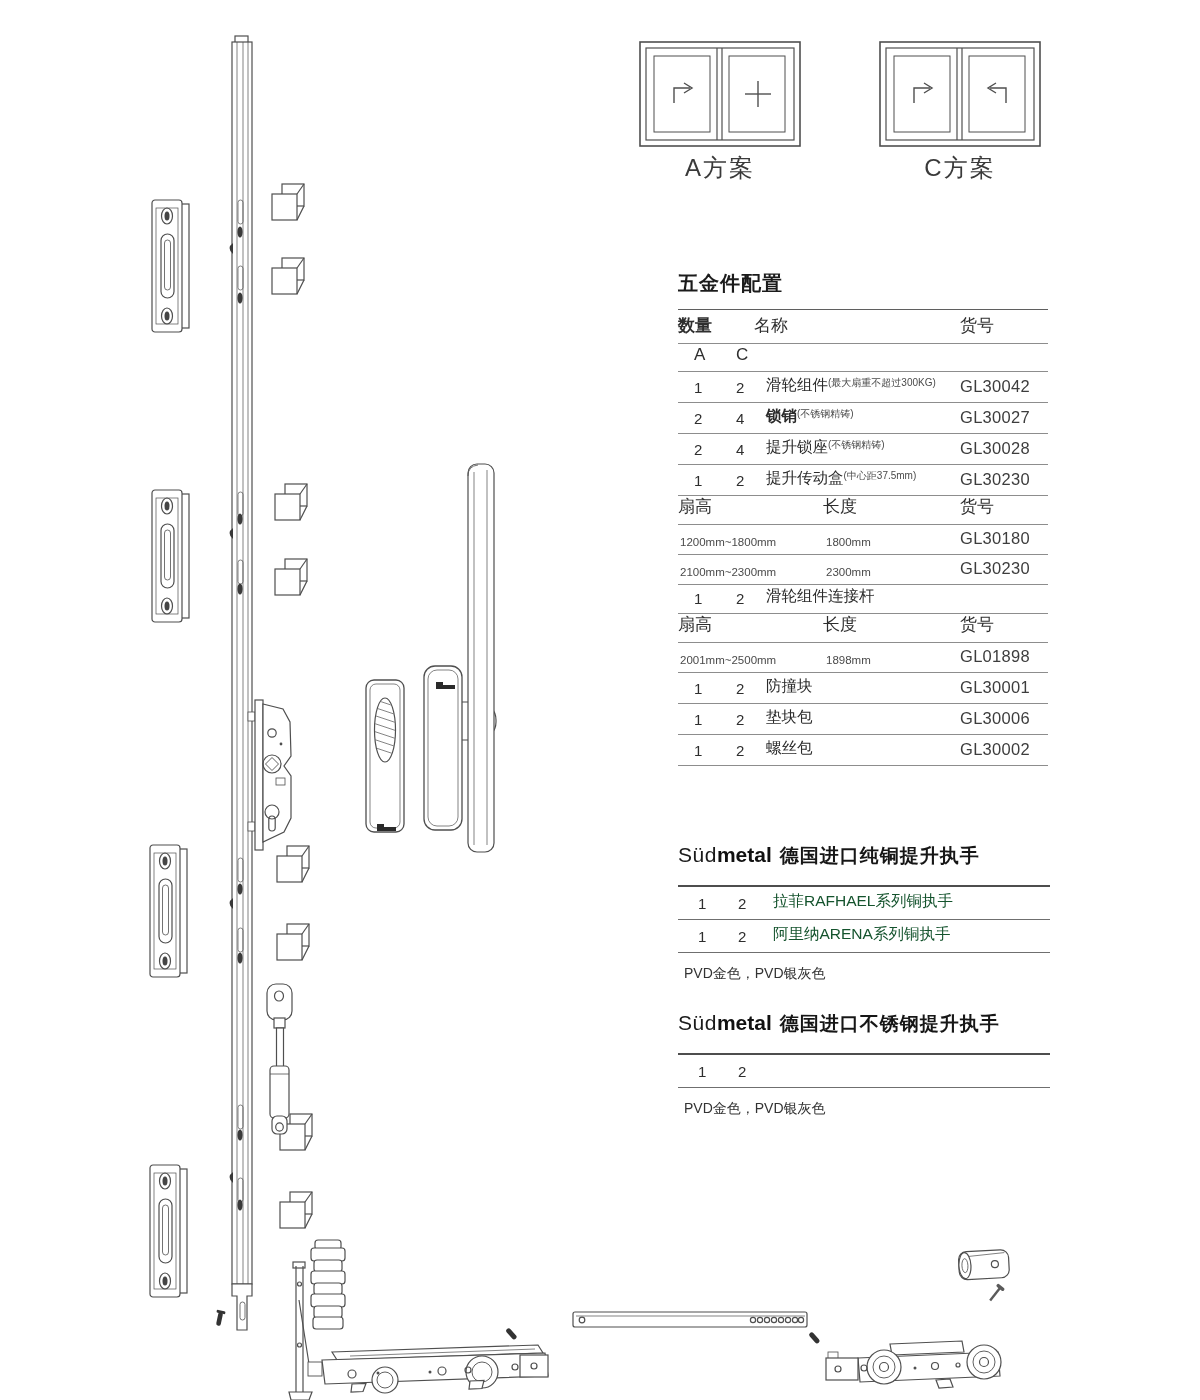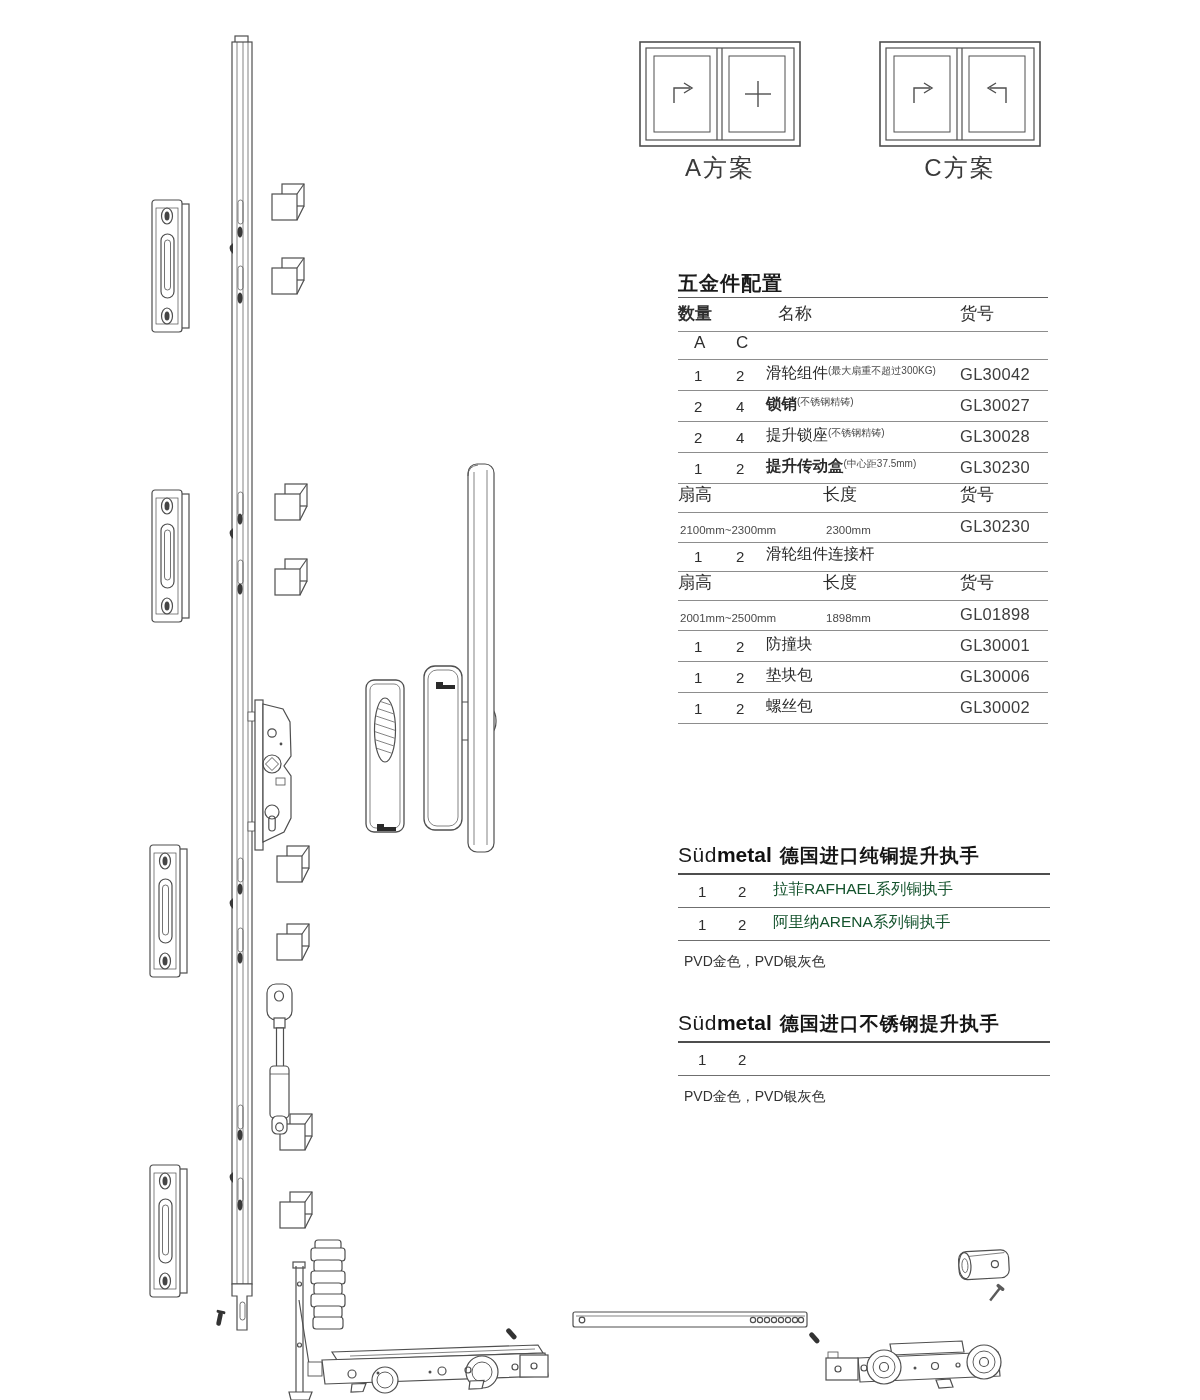--- a/index.html
+++ b/index.html
@@ -5,39 +5,39 @@
   html,body{margin:0;padding:0;background:#fff;}
   .page{position:relative;width:1200px;height:1400px;background:#fff;overflow:hidden;
         font-family:"Liberation Sans", sans-serif;color:#2e2e2e;}
   .art{position:absolute;left:0;top:0;}
   
   .win-label{position:absolute;width:160px;text-align:center;font-size:24px;
              letter-spacing:2px;color:#3a3a3a;}
   
   .tbl{position:absolute;left:678px;top:270px;width:370px;}
   .tbl-title{font-size:20px;font-weight:bold;color:#1b1b1b;letter-spacing:1px;
-             padding-bottom:4px;border-bottom:1.5px solid #5f5f5f;height:23px;}
+             padding-bottom:16px;border-bottom:1.5px solid #5f5f5f;height:23px;}
   .trow{position:relative;border-bottom:1px solid #8d8d8d;}
   .trow span{position:absolute;bottom:6px;white-space:nowrap;}
   .h33{height:33px}.h27{height:27px}.h30{height:30px}.h29{height:29px}.h28{height:28px}
   .c-qty{left:0;font-size:17px;font-weight:bold;}
-  .c-name-h{left:100px;font-size:17px;}
+  .c-name-h{left:76px;font-size:17px;}
   .c-code-h{left:282px;font-size:17px;}
   .c-a{left:16px;font-size:15px;}
   .c-c{left:58px;font-size:15px;}
   .c-name{left:88px;font-size:15.5px;color:#2b2b2b;}
   .c-note{font-size:10px;color:#4a4a4a;}
   .c-code{left:282px;font-size:16.5px;color:#3d3d3d;letter-spacing:.3px;}
   .c-sh{left:0;font-size:17px;}
   .c-len-h{left:145px;font-size:17px;}
   .c-shv{left:2px;font-size:11.5px;color:#4a4a4a;}
   .c-lenv{left:148px;font-size:11.5px;color:#4a4a4a;}
   
   .sect{position:absolute;left:678px;width:372px;}
-  .sect-title{border-bottom:2px solid #4d4d4d;padding-bottom:4px;white-space:nowrap;}
+  .sect-title{border-bottom:2px solid #4d4d4d;padding-bottom:16px;white-space:nowrap;}
   .brand-light{font-size:21px;color:#1a1a1a;font-weight:400;letter-spacing:.5px;}
   .brand-bold{font-size:21px;color:#111;font-weight:700;}
   .sect-cn{font-size:19px;font-weight:bold;color:#161616;margin-left:8px;letter-spacing:1px;}
   .srow{position:relative;height:32px;border-bottom:1px solid #6f6f6f;}
   .srow span{position:absolute;bottom:7px;white-space:nowrap;}
   .s-a{left:20px;font-size:15px;}
   .s-c{left:60px;font-size:15px;}
   .s-name{left:95px;font-size:15.5px;color:#14532d;}
   .finish-note{margin-top:12px;margin-left:6px;font-size:14px;color:#333;}
 </style>
@@ -384,30 +384,35 @@
     </div>
     <div class="trow h30">
       <span class="c-a">2</span>
       <span class="c-c">4</span>
       <span class="c-name"><b style="font-weight:normal">提升锁座</b><span class="c-note">(不锈钢精铸)</span></span>
       <span class="c-code">GL30028</span>
     </div>
     <div class="trow h30">
       <span class="c-a">1</span>
       <span class="c-c">2</span>
-      <span class="c-name"><b style="font-weight:bold">提升传动盒</b><span class="c-note">(中心距37.5mm)</span></span>
+      <span class="c-name"><b style="font-weight:normal">提升传动盒</b><span class="c-note">(中心距37.5mm)</span></span>
       <span class="c-code">GL30230</span>
     </div>
 
     <div class="trow h28">
       <span class="c-sh">扇高</span>
       <span class="c-len-h">长度</span>
       <span class="c-code-h">货号</span>
     </div>
     <div class="trow h29">
+      <span class="c-shv">1200mm~1800mm</span>
+      <span class="c-lenv">1800mm</span>
+      <span class="c-code">GL30180</span>
+    </div>
+    <div class="trow h29">
       <span class="c-shv">2100mm~2300mm</span>
       <span class="c-lenv">2300mm</span>
       <span class="c-code">GL30230</span>
     </div>
 
     <div class="trow h28">
       <span class="c-a">1</span>
       <span class="c-c">2</span>
       <span class="c-name">滑轮组件连接杆</span>
     </div>

